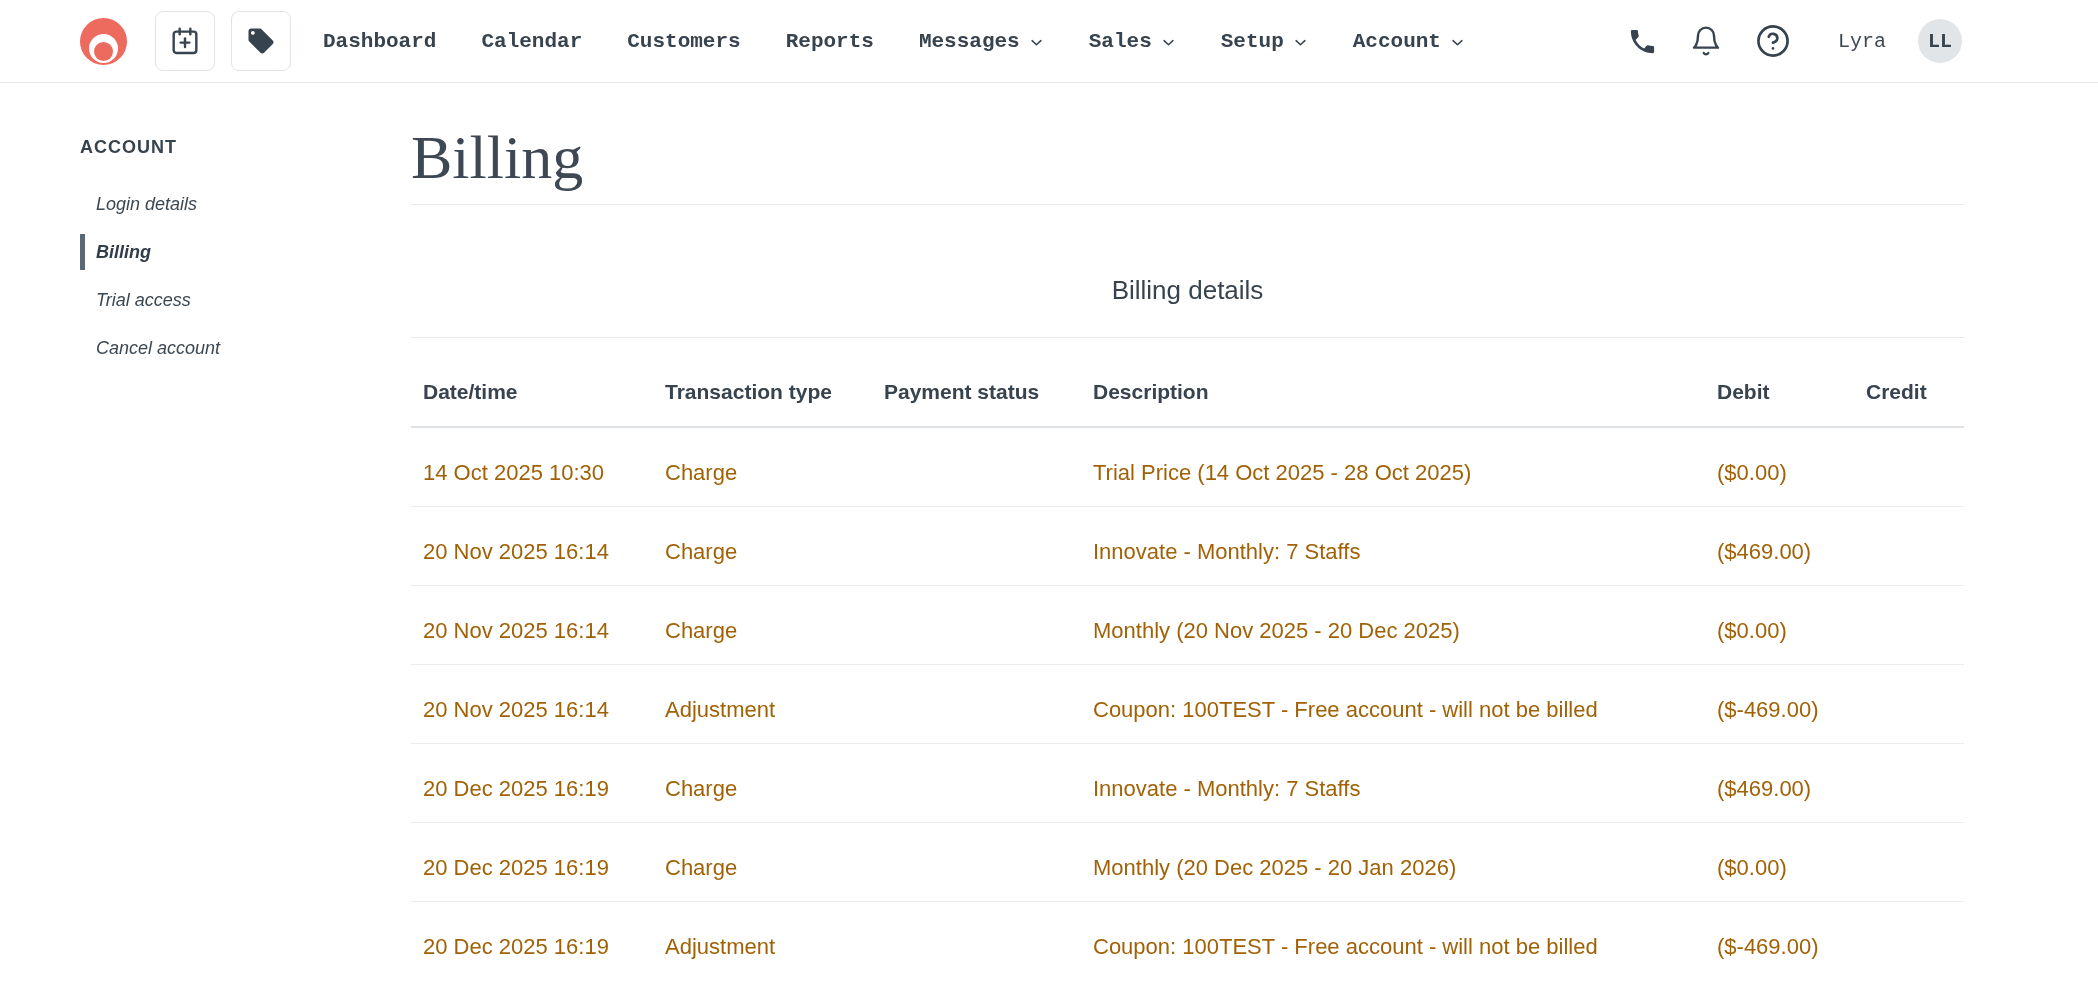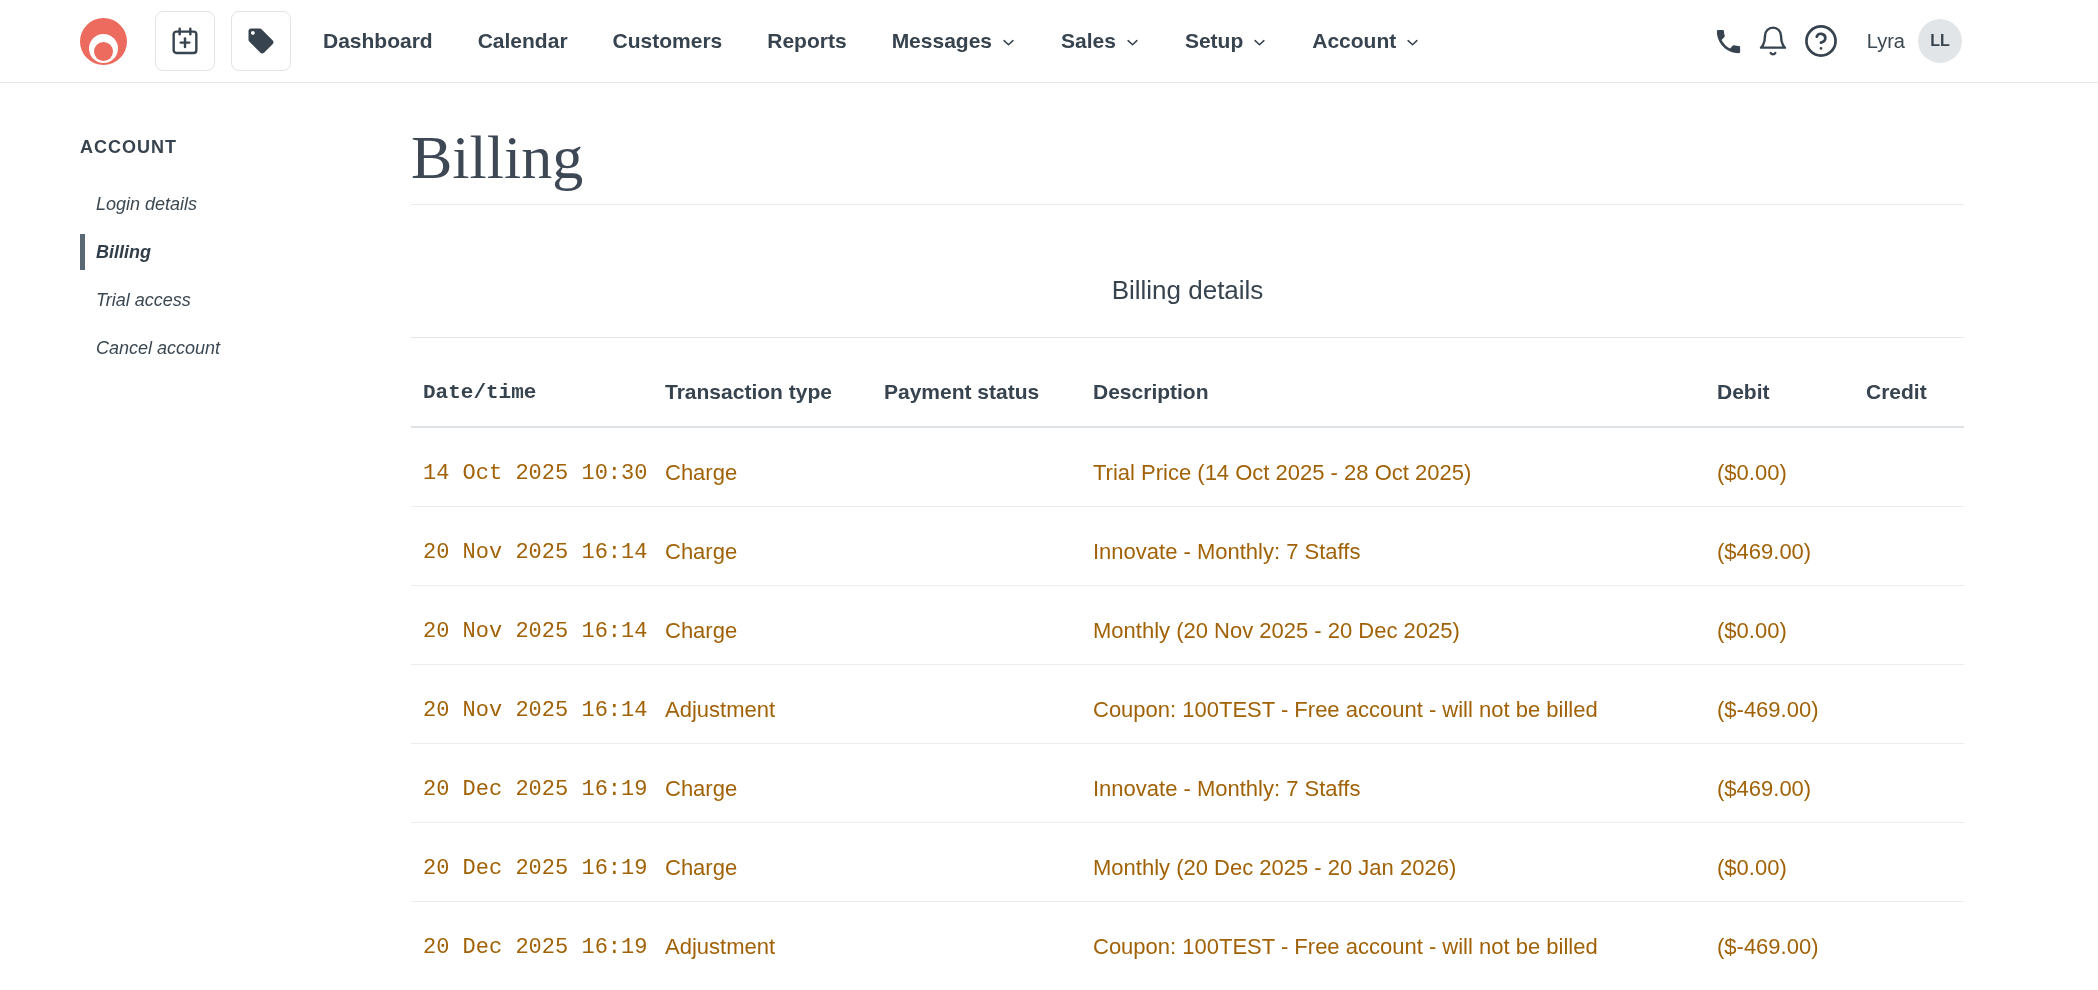--- a/index.html
+++ b/index.html
@@ -8,45 +8,46 @@
     width:2098px; height:990px; overflow:hidden;
     font-family:"Liberation Sans", sans-serif;
     color:#3b4751;
   }
   
   .topbar {
     height:83px; border-bottom:1px solid #e6e9eb;
     display:flex; align-items:center;
     padding:0 136px 0 80px;
     background:#fff;
+    font-family:Liberation Mono, monospace;
   }
   .logo { width:47px; height:47px; position:relative; flex:0 0 auto; }
   .logo .c1 { position:absolute; inset:0; border-radius:50%; background:#ed6a5f; }
   .logo .c2 { position:absolute; left:9px; top:16px; width:29px; height:29px; border-radius:50%; background:#fff; }
   .logo .c3 { position:absolute; left:14px; top:24px; width:19px; height:19px; border-radius:50%; background:#ed6a5f; }
   .icon-btn {
     width:60px; height:60px; border:1px solid #dfe4e7; border-radius:8px;
     display:flex; align-items:center; justify-content:center;
     background:#fff; cursor:pointer;
   }
   .icon-btn + .icon-btn { margin-left:16px; }
   .logo { margin-right:28px; }
   .mainnav { display:flex; align-items:center; gap:45px; margin-left:32px; }
   .nav-item {
     display:flex; align-items:center; gap:9px;
     font-size:21px; font-weight:700; color:#37434e; cursor:pointer; white-space:nowrap;
   }
   .nav-item svg { margin-top:3px; }
-  .top-right { margin-left:auto; display:flex; align-items:center; gap:13px; }
+  .top-right { margin-left:auto; display:flex; align-items:center; gap:32px; }
   .top-icon { display:flex; align-items:center; justify-content:center; cursor:pointer; }
   .user-name { font-size:20px; color:#3b4751; margin-left:14px; }
   .avatar {
     width:44px; height:44px; border-radius:50%; background:#e2e5e7;
     display:flex; align-items:center; justify-content:center;
-    font-size:16px; font-weight:700; color:#37434e; cursor:pointer;
+    font-size:20px; font-weight:700; color:#37434e; cursor:pointer;
   }
   
   .page { display:flex; align-items:flex-start; }
   .sidebar { width:411px; flex:0 0 auto; padding:54px 0 0 80px; }
   .sidebar-heading {
     font-size:18px; font-weight:700; letter-spacing:1px;
     color:#37434e; margin-bottom:22px;
   }
   .side-item {
     position:relative; display:flex; align-items:center;
@@ -77,21 +78,21 @@
   th {
     text-align:left; font-size:21px; font-weight:700; color:#37434e;
     padding:22px 10px 22px 0; border-bottom:2px solid #dee2e5; white-space:nowrap;
   }
   td {
     font-size:22px; color:#a16207;
     padding:32px 10px 20px 0; border-bottom:1px solid #eaecee; white-space:nowrap;
     overflow:hidden;
   }
   tr:last-child td { border-bottom:none; }
-  th:first-child, td:first-child { padding-left:12px;font-family:Liberation Mono, monospace; }
+  th:first-child, td:first-child { padding-left:12px; }
   svg.ic { display:block; }
 </style>
 </head>
 <body>
 
 <header class="topbar">
   <div class="logo">
     <div class="c1"></div>
       <div class="c2"></div>
       <div class="c3"></div>

